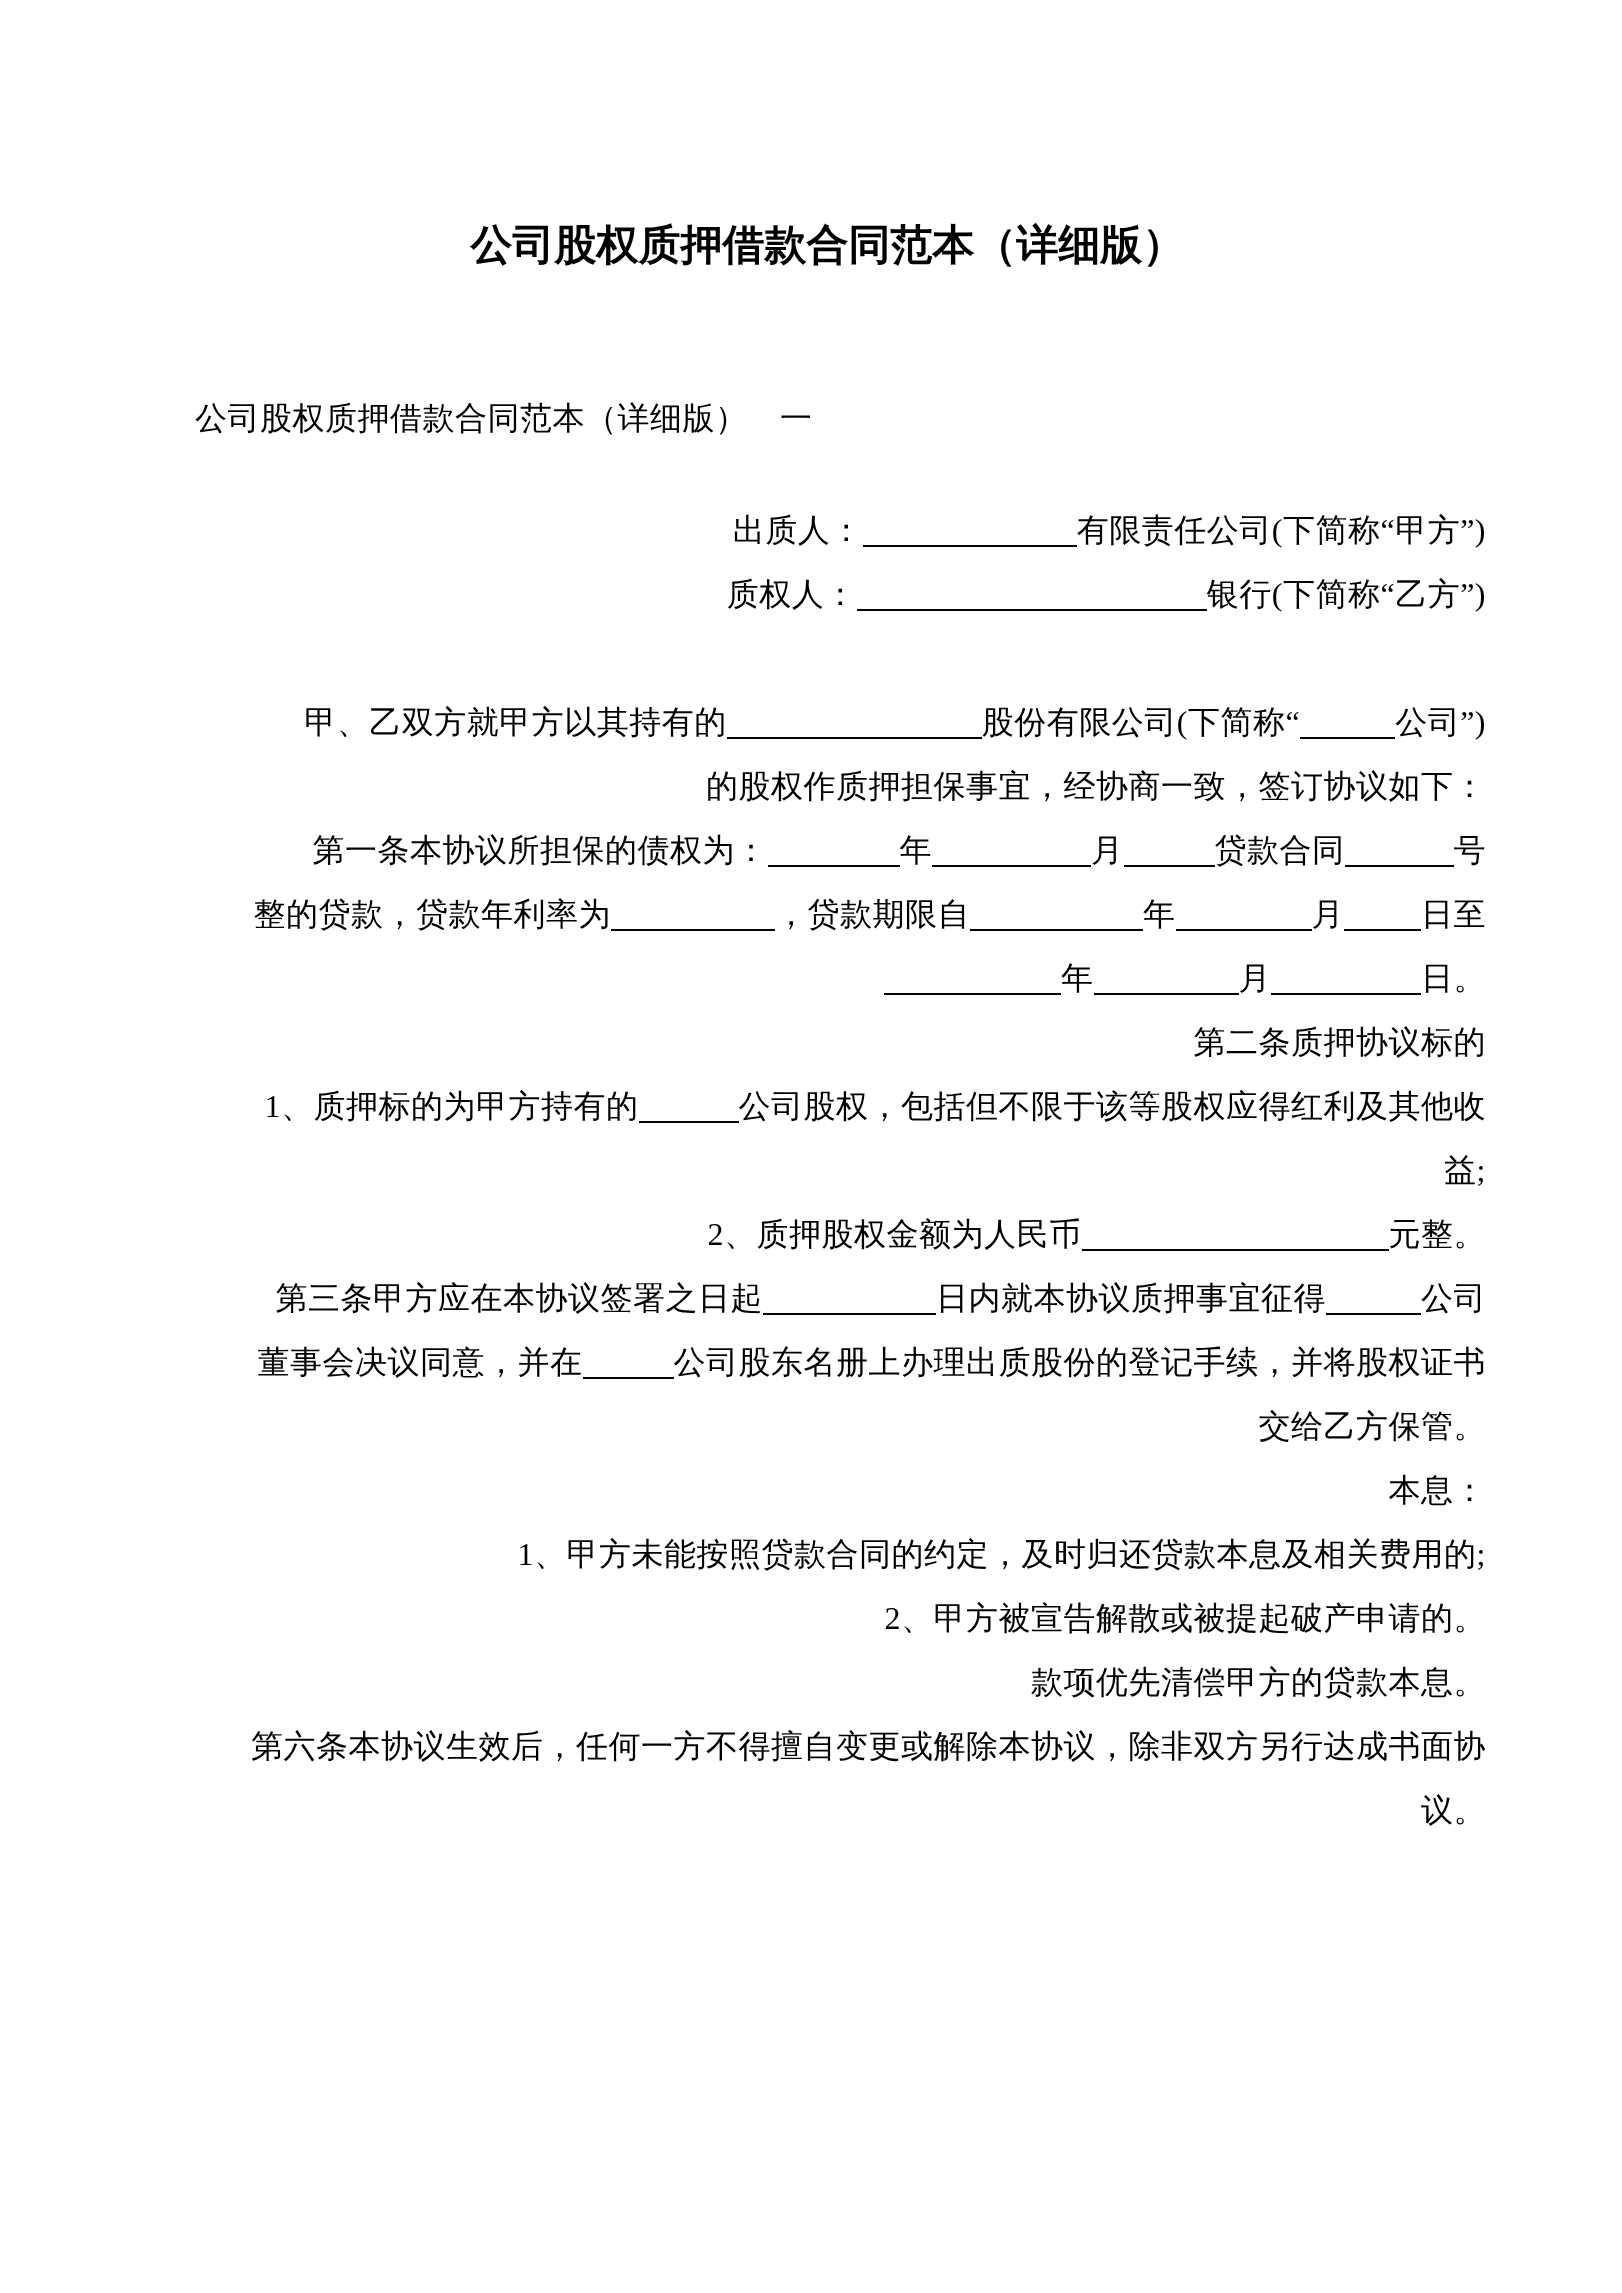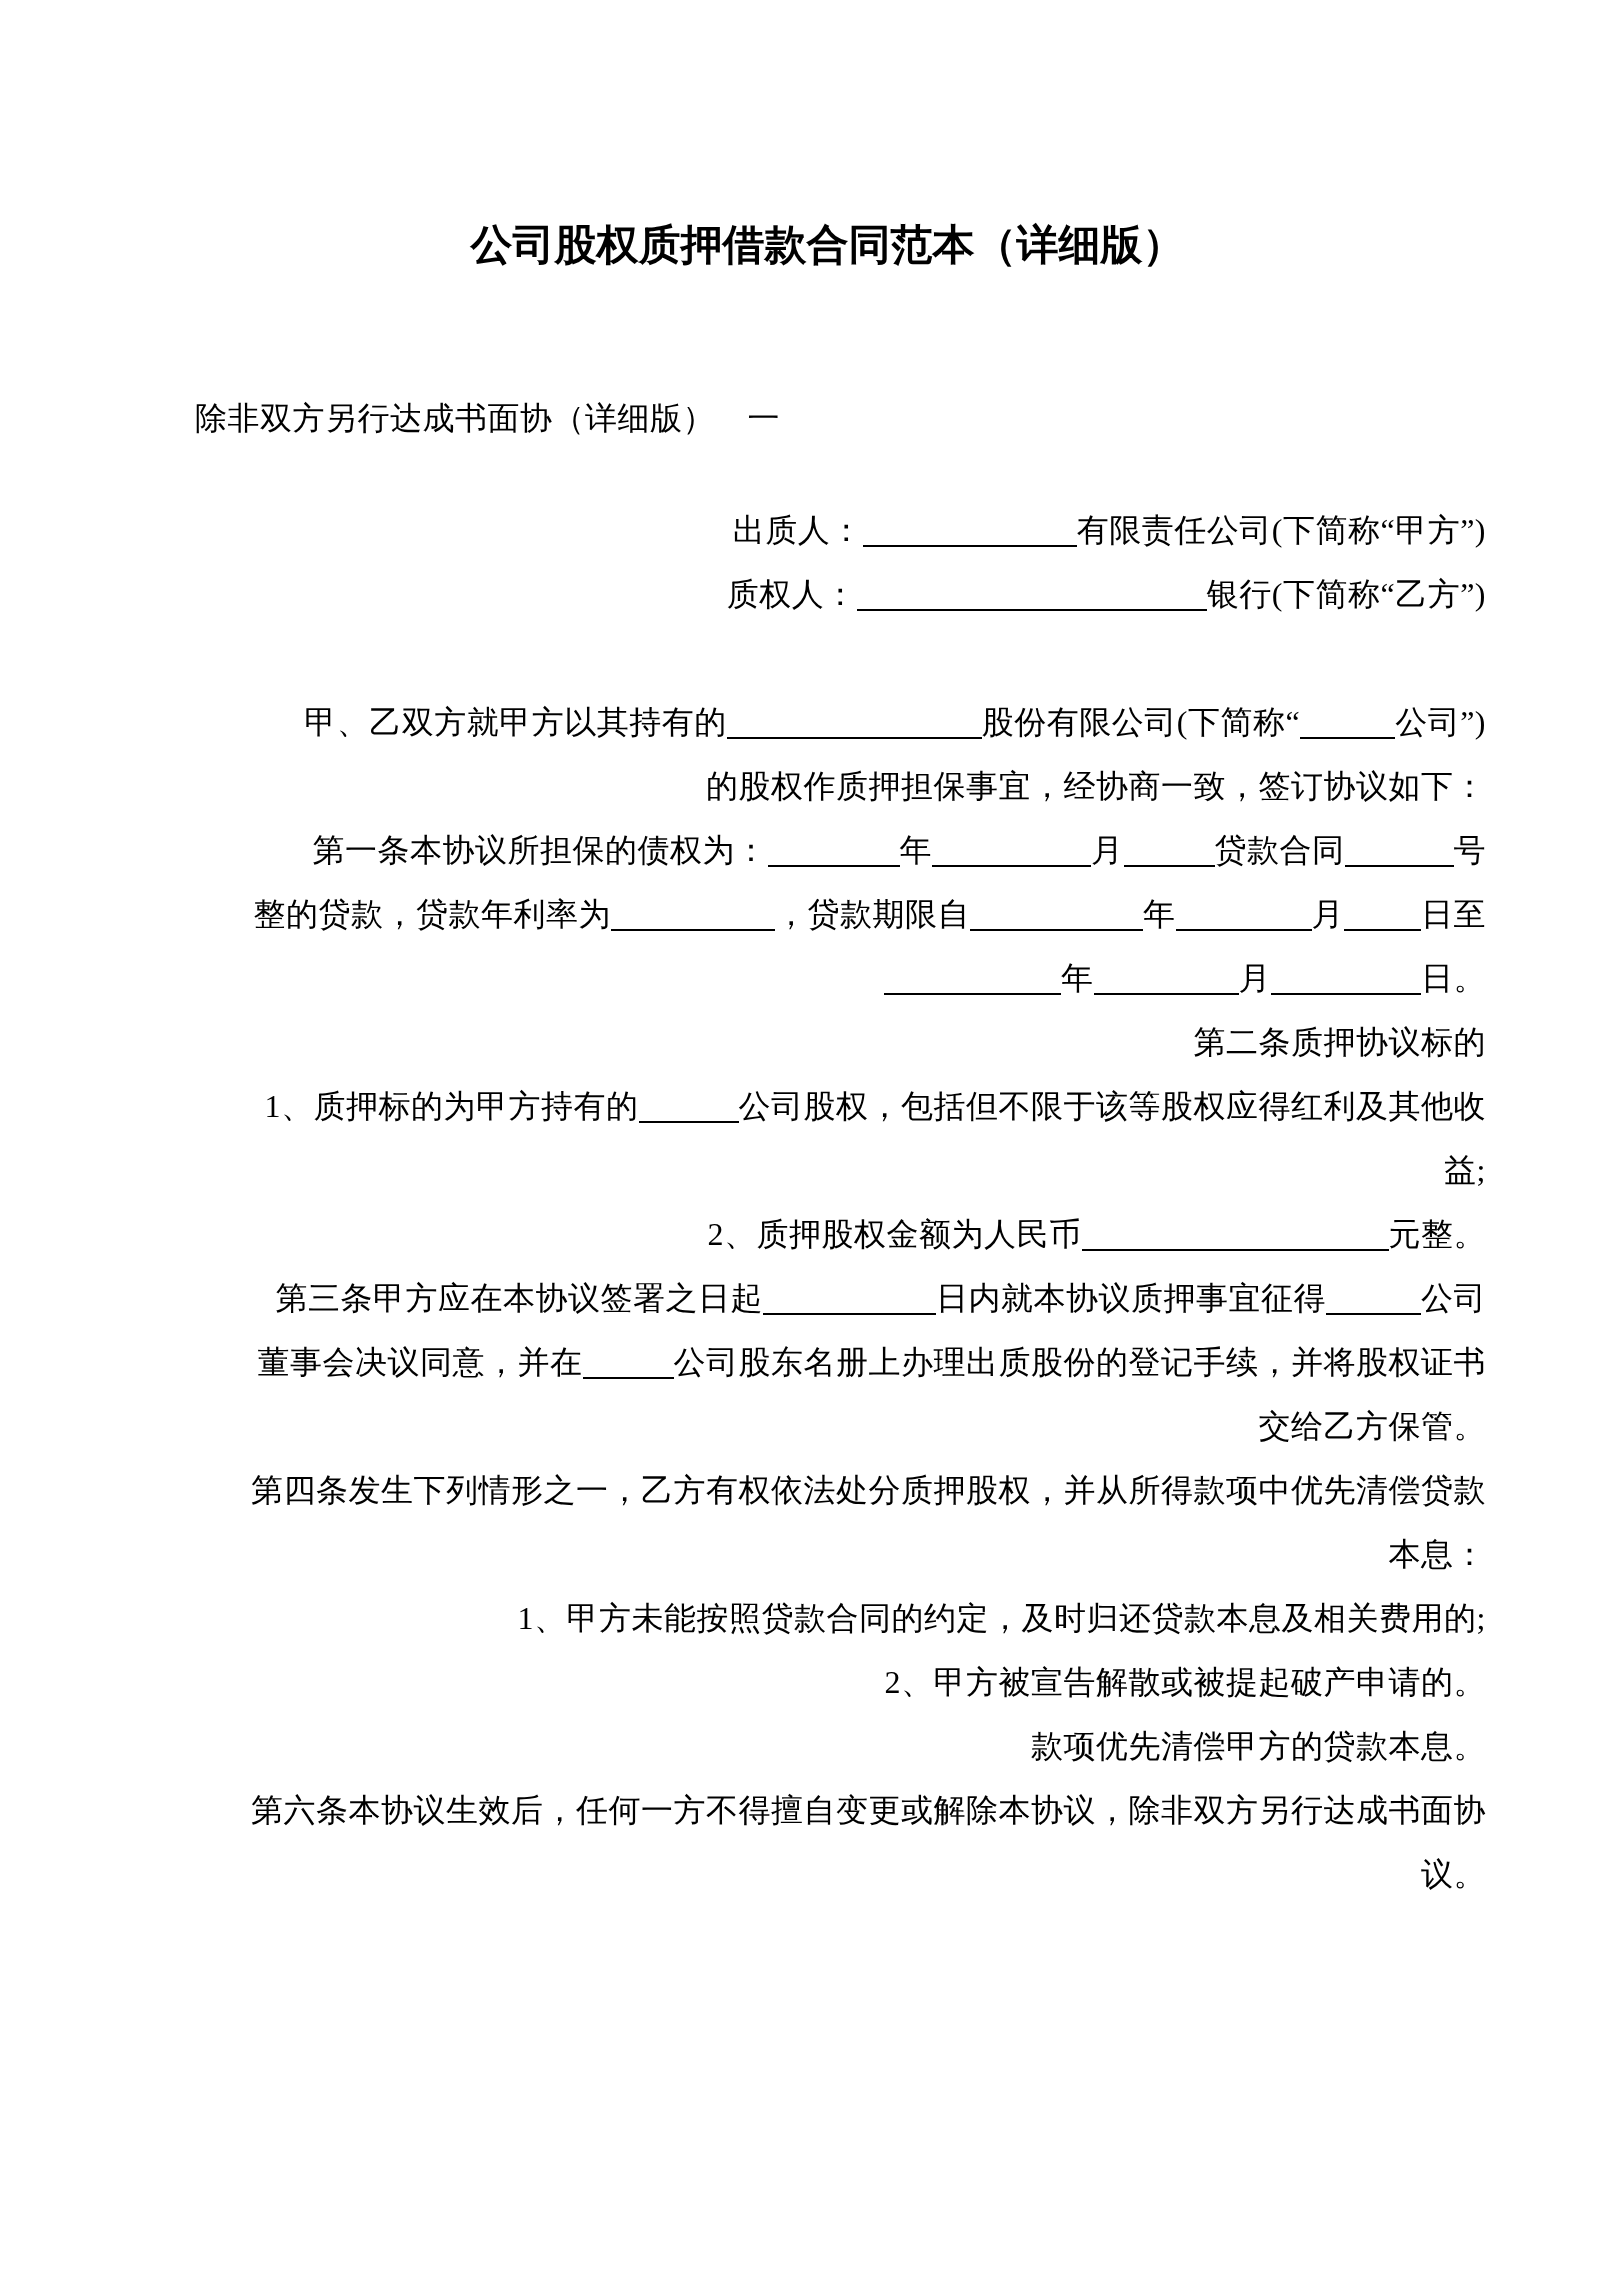--- a/index.html
+++ b/index.html
@@ -67,39 +67,38 @@
     line-height: 45px;
     white-space: nowrap;
   }
 </style>
 </head>
 <body>
 
 <div class="page">
   <div class="doc-title">公司股权质押借款合同范本（详细版）</div>
 
-  <div class="doc-subtitle">除非双方另行达成书面协（详细版）　一</div>
+  <div class="doc-subtitle">公司股权质押借款合同范本（详细版）　一</div>
 
   <div class="doc-body" id="doc-body">
       <div class="doc-line"><span>出质人：</span><span class="blank" style="width: 214px;"></span><span>有限责任公司(下简称“甲方”)</span></div>
       <div class="doc-line"><span>质权人：</span><span class="blank" style="width: 350px;"></span><span>银行(下简称“乙方”)</span></div>
       <div class="doc-line">&nbsp;</div>
       <div class="doc-line"><span>甲、乙双方就甲方以其持有的</span><span class="blank" style="width: 255px;"></span><span>股份有限公司(下简称“</span><span class="blank" style="width: 95px;"></span><span>公司”)</span></div>
       <div class="doc-line"><span>的股权作质押担保事宜，经协商一致，签订协议如下：</span></div>
       <div class="doc-line"><span>第一条本协议所担保的债权为：</span><span class="blank" style="width: 132px;"></span><span>年</span><span class="blank" style="width: 159px;"></span><span>月</span><span class="blank" style="width: 91px;"></span><span>贷款合同</span><span class="blank" style="width: 109px;"></span><span>号</span></div>
       <div class="doc-line"><span>整的贷款，贷款年利率为</span><span class="blank" style="width: 164px;"></span><span>，贷款期限自</span><span class="blank" style="width: 173px;"></span><span>年</span><span class="blank" style="width: 136px;"></span><span>月</span><span class="blank" style="width: 77px;"></span><span>日至</span></div>
       <div class="doc-line"><span class="blank" style="width: 177px;"></span><span>年</span><span class="blank" style="width: 145px;"></span><span>月</span><span class="blank" style="width: 150px;"></span><span>日。</span></div>
       <div class="doc-line"><span>第二条质押协议标的</span></div>
       <div class="doc-line"><span>1、质押标的为甲方持有的</span><span class="blank" style="width: 100px;"></span><span>公司股权，包括但不限于该等股权应得红利及其他收</span></div>
       <div class="doc-line"><span>益;</span></div>
       <div class="doc-line"><span>2、质押股权金额为人民币</span><span class="blank" style="width: 307px;"></span><span>元整。</span></div>
       <div class="doc-line"><span>第三条甲方应在本协议签署之日起</span><span class="blank" style="width: 173px;"></span><span>日内就本协议质押事宜征得</span><span class="blank" style="width: 95px;"></span><span>公司</span></div>
       <div class="doc-line"><span>董事会决议同意，并在</span><span class="blank" style="width: 91px;"></span><span>公司股东名册上办理出质股份的登记手续，并将股权证书</span></div>
       <div class="doc-line"><span>交给乙方保管。</span></div>
-      <div class="doc-line"><span>第四条发生下列情形之一，乙方有权依法处分质押股权，并从所得款项中优先清偿贷款</span></div>
       <div class="doc-line"><span>本息：</span></div>
       <div class="doc-line"><span>1、甲方未能按照贷款合同的约定，及时归还贷款本息及相关费用的;</span></div>
       <div class="doc-line"><span>2、甲方被宣告解散或被提起破产申请的。</span></div>
       <div class="doc-line"><span>款项优先清偿甲方的贷款本息。</span></div>
       <div class="doc-line"><span>第六条本协议生效后，任何一方不得擅自变更或解除本协议，除非双方另行达成书面协</span></div>
       <div class="doc-line"><span>议。</span></div>
     </div>
 
 </div>
 

